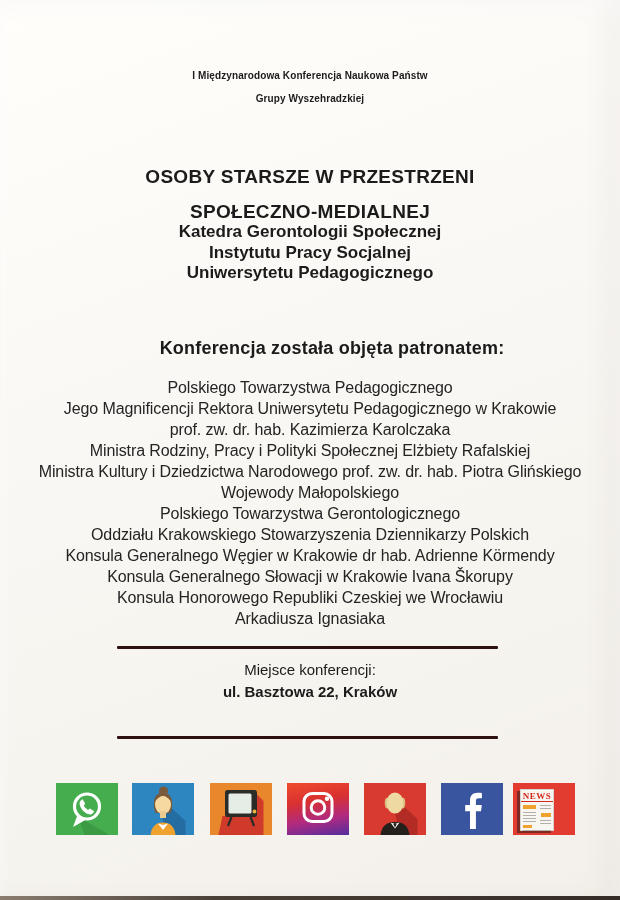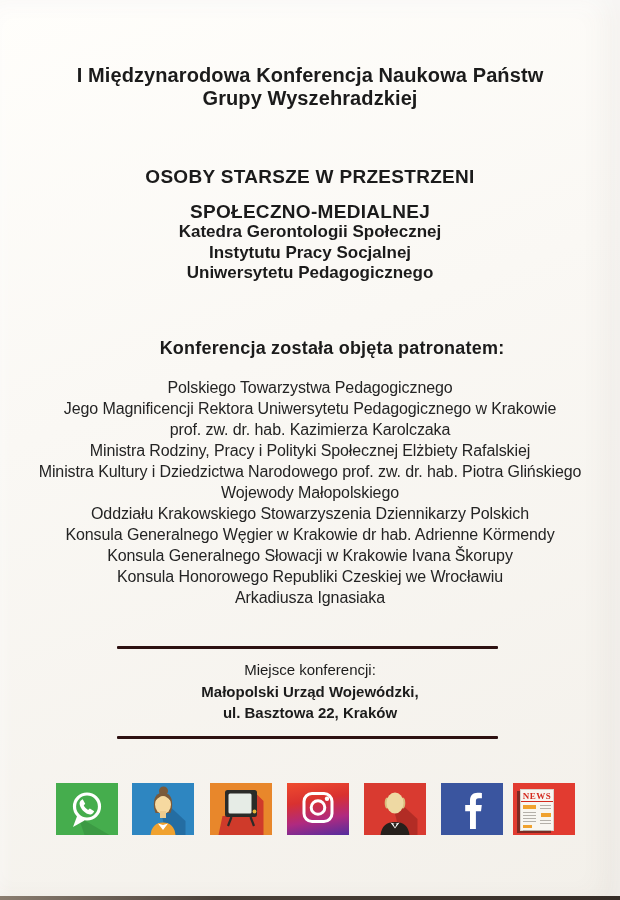--- a/index.html
+++ b/index.html
@@ -7,21 +7,21 @@
     position:relative; width:620px; height:900px; margin:0 auto;
     background: linear-gradient(160deg, #fffefb 0%, #faf8f4 40%, #f3f0ea 100%);
     font-family:"Liberation Sans", sans-serif; color:#1b1b1b; overflow:hidden;
     box-shadow: inset -16px 0 26px rgba(90,80,70,0.05), inset 0 10px 18px rgba(255,255,255,0.6);
   }
   .bottom-edge {
     position:absolute; left:0; right:0; bottom:0; height:4px;
     background: linear-gradient(90deg, #8a7d70 0%, #4a4038 35%, #352c26 100%);
   }
   .center { position:absolute; left:0; right:0; text-align:center; }
-  .header-block  { top:64px;  font-size:20px;   font-weight:bold; line-height:23px; letter-spacing:0.1px; }
+  .header-block  { top:64px;  font-size:10px;   font-weight:bold; line-height:23px; letter-spacing:0.1px; }
   .title-block   { top:139px; font-size:19px;   font-weight:bold; line-height:35px; letter-spacing:0.3px;margin-top:20px; }
   .org-block     { top:222px; font-size:17px;   font-weight:bold; line-height:20.5px; }
   .patronage-h   { top:338px; font-size:18px;   font-weight:bold; letter-spacing:0.2px;padding-left:44px; }
   .patron-list   { top:377px; font-size:16px; line-height:21px; color:#242424; letter-spacing:-0.1px; }
   .rule { position:absolute; left:117px; width:381px; height:2.5px; border-radius:1px; }
   .rule-1 { top:646px; }
   .rule-2 { top:736px; }
   .venue-block { top:659px; font-size:15px; line-height:21.5px; }
   .venue-block .bold { font-weight:bold; }
 
@@ -68,32 +68,32 @@
 
   <div class="center patronage-h">Konferencja została objęta patronatem:</div>
 
   <div class="center patron-list">
     <div>Polskiego Towarzystwa Pedagogicznego</div>
     <div>Jego Magnificencji Rektora Uniwersytetu Pedagogicznego w Krakowie</div>
     <div>prof. zw. dr. hab. Kazimierza Karolczaka</div>
     <div>Ministra Rodziny, Pracy i Polityki Społecznej Elżbiety Rafalskiej</div>
     <div>Ministra Kultury i Dziedzictwa Narodowego prof. zw. dr. hab. Piotra Glińskiego</div>
     <div>Wojewody Małopolskiego</div>
+    <div>Polskiego Towarzystwa Gerontologicznego</div>
     <div>Oddziału Krakowskiego Stowarzyszenia Dziennikarzy Polskich</div>
     <div>Konsula Generalnego Węgier w Krakowie dr hab. Adrienne Körmendy</div>
     <div>Konsula Generalnego Słowacji w Krakowie Ivana Škorupy</div>
     <div>Konsula Honorowego Republiki Czeskiej we Wrocławiu</div>
     <div>Arkadiusza Ignasiaka</div>
   </div>
 
   <div class="rule rule-1" style="background: rgb(45, 17, 17);"></div>
 
   <div class="center venue-block">
     <div>Miejsce konferencji:</div>
-    <div class="bold">Małopolski Urząd Wojewódzki,</div>
     <div class="bold">ul. Basztowa 22, Kraków</div>
   </div>
 
   <div class="rule rule-2" style="background: rgb(45, 17, 17);"></div>
 
   <div>
 
     <div class="icon ic-1" style="background: rgb(69, 173, 77);">
       <svg viewBox="0 0 45 52">
         <polygon points="14,34 45,52 45,52 20,52" fill="rgba(20,70,25,0.18)"></polygon>

